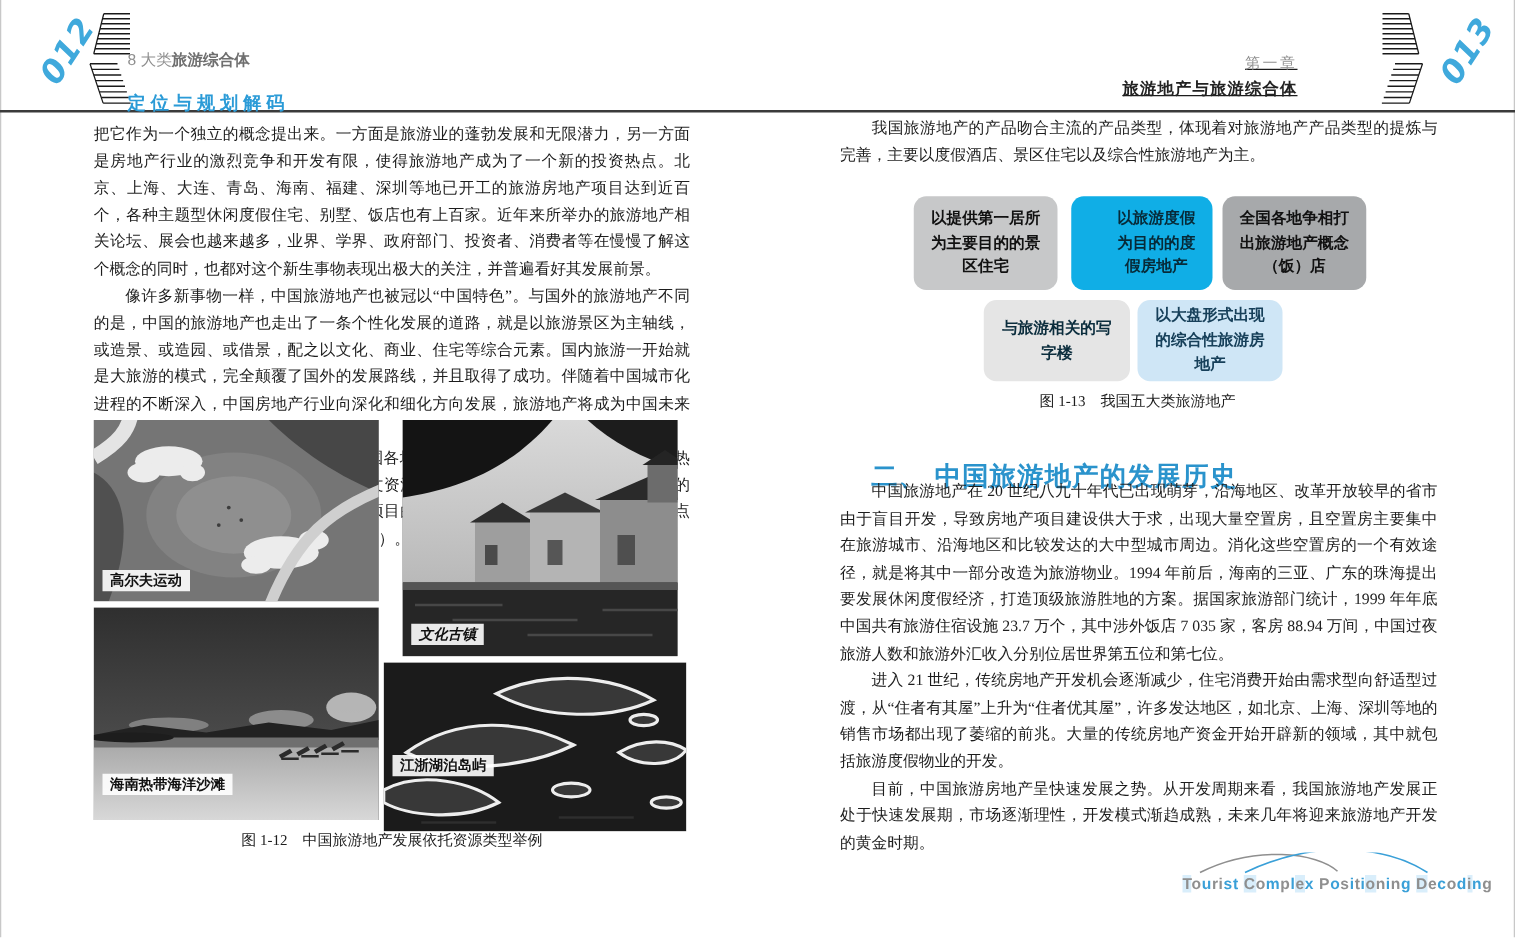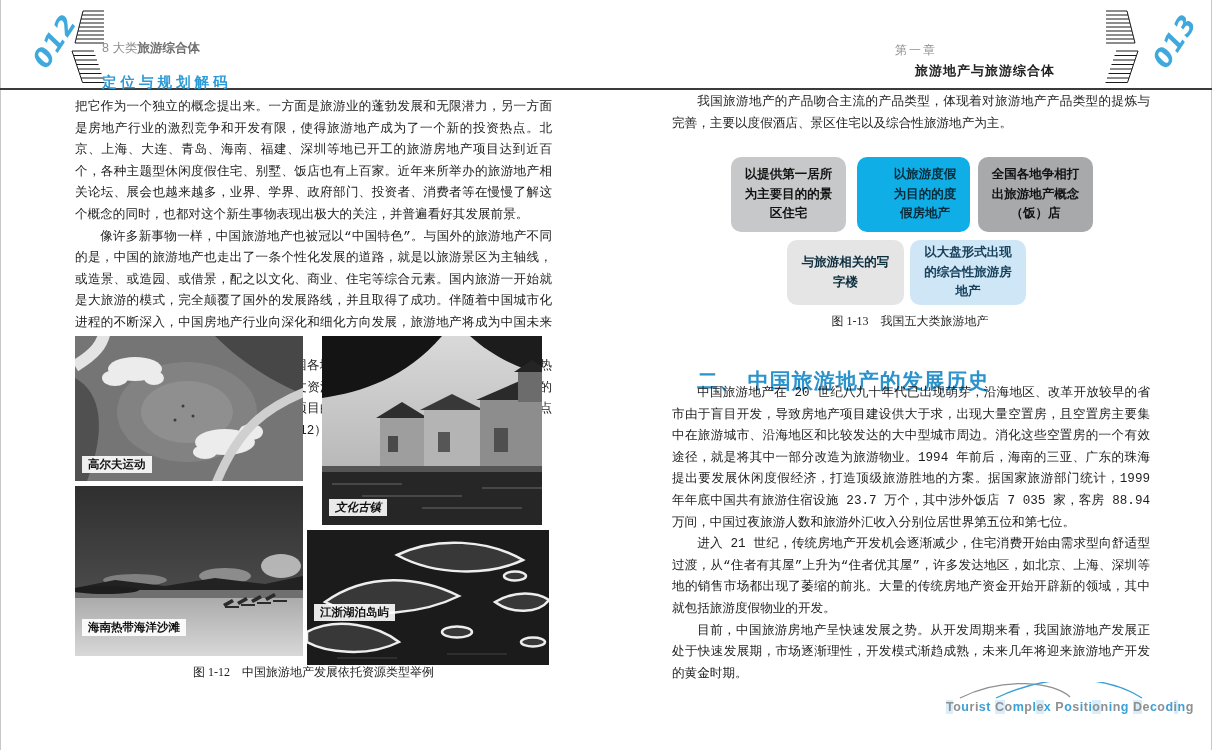--- a/index.html
+++ b/index.html
@@ -16,30 +16,30 @@
     font-size:26px;color:#3fa9dc;letter-spacing:1px;}
   #pagenum-left{left:26px;top:26px;transform:rotate(-57deg);}
   #pagenum-right{left:1146px;top:26px;transform:rotate(-57deg);}
   .hatch{position:absolute;top:8px;}
   #hatch-left{left:70px;}
   #hatch-right{left:1104px;transform:scaleX(-1);}
   #hdr-left-titles{position:absolute;left:102px;top:40px;font-family:"Liberation Sans",sans-serif;}
   #hdr-left-titles .t1{font-size:12.5px;color:#8f8f8f;}
   #hdr-left-titles .t1 b{color:#6f6f6f;}
   #hdr-left-titles .t2{font-size:14.5px;color:#2b9bd7;font-weight:bold;letter-spacing:4px;margin-top:16px;}
-  #hdr-right-titles{position:absolute;right:157px;top:42px;text-align:left;font-family:"Liberation Sans",sans-serif;}
+  #hdr-right-titles{position:absolute;right:174px;top:42px;text-align:right;font-family:"Liberation Sans",sans-serif;text-decoration:underline;}
   #hdr-right-titles .t1{font-size:12px;color:#8f8f8f;letter-spacing:2px;}
   #hdr-right-titles .t2{font-size:13px;color:#222;font-weight:bold;letter-spacing:1px;margin-top:3px;margin-left:20px;}
 
   
   .textcol{position:absolute;font-size:12.6px;line-height:21.6px;text-align:justify;color:#1d1d1d;}
   #left-text{left:75px;top:97px;width:477px;}
   #right-intro{left:672px;top:92px;width:478px;}
   #right-text{left:672px;top:383px;width:478px;}
-  .para{margin:0;text-indent:2em;font-family:Liberation Mono, monospace;}
+  .para{margin:0;text-indent:2em;}
   #left-text .para:first-child{text-indent:0;}
 
   
   .photo{position:absolute;overflow:hidden;background:#808080;}
   #ph-golf{left:75px;top:336px;width:228px;height:145px;}
   #ph-town{left:322px;top:336px;width:220px;height:189px;font-style:italic;}
   #ph-beach{left:75px;top:486px;width:228px;height:170px;}
   #ph-island{left:307px;top:530px;width:242px;height:135px;}
   .photo svg{display:block;}
   .ph-cap{position:absolute;left:7px;background:rgba(255,255,255,0.9);color:#111;

